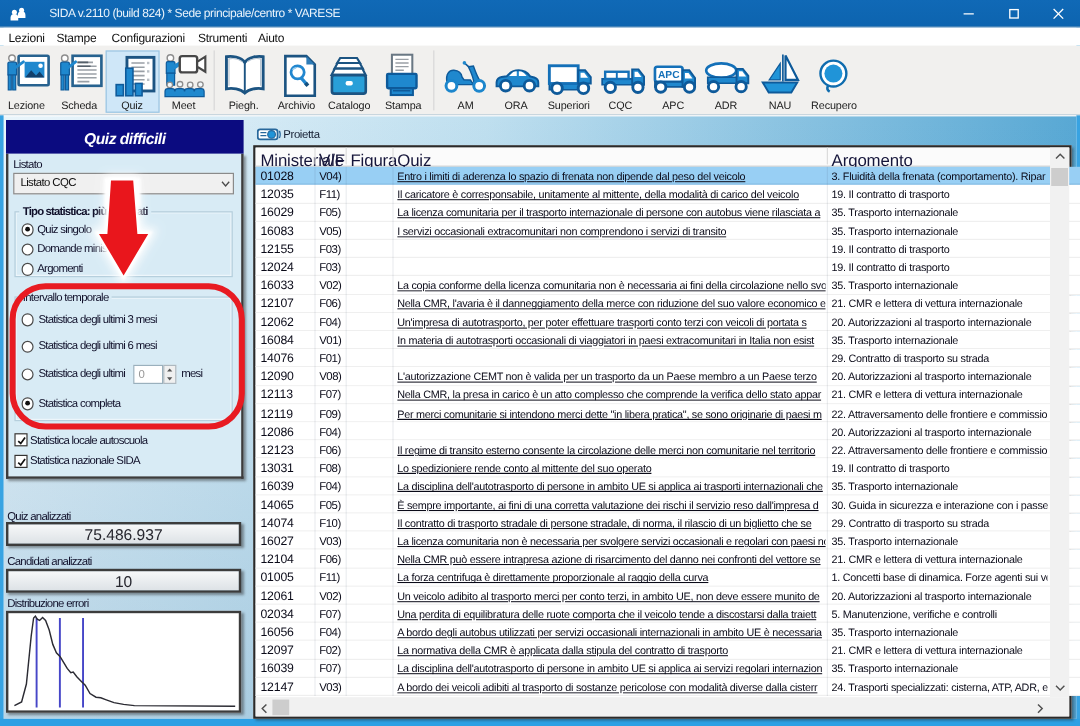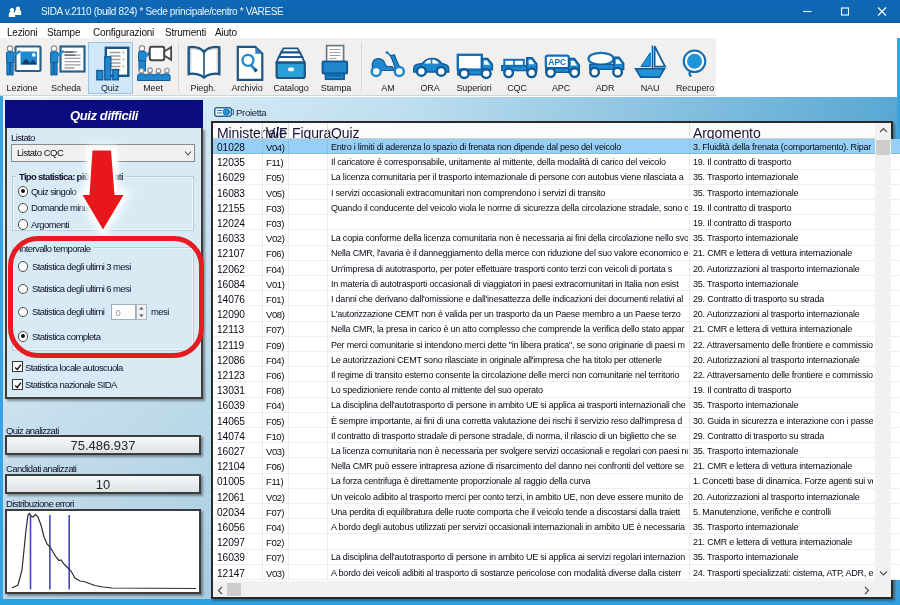--- a/index.html
+++ b/index.html
@@ -6,21 +6,21 @@
 body{font-family:"Liberation Sans",sans-serif;position:relative;background:#fff;}
 .abs{position:absolute;}
 
 #titlebar{left:0;top:0;width:900px;height:23px;background:linear-gradient(#1069b6,#0d64af);border-bottom:1px solid #0a5b9f;}
 #title-text{left:25px;top:6px;color:#eaf3fb;font-size:10px;letter-spacing:-0.35px;white-space:nowrap;margin-left:16px;}
 .winbtn{top:0px;height:23px;width:34px;color:#fff;text-align:center;}
 
 #menubar{left:0;top:23px;width:900px;height:15px;background:#fff;}
 .menuitem{top:27px;font-size:10px;letter-spacing:-0.2px;color:#101010;white-space:nowrap;}
 
-#toolbar{left:0;top:38px;width:716px;height:58px;background:#f1f0ee;border-bottom:1px solid #c9d6de;}
+#toolbar{left:0;top:38px;width:900px;height:58px;background:#f1f0ee;border-bottom:1px solid #c9d6de;}
 .tlabel{position:absolute;top:45px;font-size:9px;letter-spacing:-0.1px;color:#1a1a1a;white-space:nowrap;transform:translateX(-50%);}
 .tsep{position:absolute;top:4px;height:50px;width:1px;background:#d8d8d8;}
 #quizhl{left:88px;top:3.5px;width:45px;height:52px;background:#cfe7f8;border:1px solid #9cc5e2;}
 
 #client{left:3px;top:97px;width:894px;height:502px;background:linear-gradient(rgba(60,130,175,0),rgba(60,130,175,0.28)),linear-gradient(to right,#eaf5fb,#bfdfef 45%,#58a8d4);}
 #borderL{left:0;top:23px;width:3px;height:582px;background:#38a3e2;}
 #borderR{left:897px;top:23px;width:3px;height:582px;background:#38a3e2;}
 #borderB{left:0;top:599px;width:900px;height:6px;background:#2da0e4;}
 
 #lp-head{left:5px;top:100px;width:198px;height:28px;background:#0b0b80;color:#fff;font-size:13px;letter-spacing:-0.4px;font-weight:bold;font-style:italic;text-align:center;line-height:31px;}
@@ -46,21 +46,21 @@
 .hsep{position:absolute;top:0;width:1px;height:14px;background:#dcdcdc;}
 #rows{left:0;top:16.3px;width:662px;height:441px;}
 .r{position:absolute;left:0;width:721px;height:15.2px;border-bottom:1px solid #efefef;background:#fff;}
 .r.sel{background:#98cff4;border-bottom:1px solid #7fb9e2;}
 .c{position:absolute;top:2.8px;font-size:9px;color:#0a0a18;white-space:nowrap;overflow:hidden;letter-spacing:-0.22px;}
 .c1{font-size:10.2px !important;letter-spacing:-0.1px !important;}
 .c2{font-size:9.5px !important;letter-spacing:-0.4px !important;}
 .c1{left:4px;width:46px;}
 .c2{left:53px;width:22px;}
 .c3{left:79px;width:33px;}
-.c4{left:118px;width:357px;}
+.c4{left:118px;width:357px;text-decoration:underline;}
 .c5{left:480px;width:180px;}
 
 #vscroll{left:662px;top:0;width:16px;height:458px;background:#f1f1f1;}
 #vthumb{left:663px;top:17px;width:14px;height:15px;background:#cdcdcd;}
 #hscroll{left:0;top:458px;width:662px;height:16px;background:#f1f1f1;}
 #hthumb{left:14px;top:459.5px;width:14px;height:13px;background:#cdcdcd;}
 #corner{left:662px;top:458px;width:16px;height:16px;background:#f1f1f1;}
 .vline{position:absolute;top:16.3px;width:1px;height:441px;background:rgba(60,80,100,0.10);}
 svg{display:block;}
 </style></head>
@@ -360,21 +360,20 @@
         <div class="c c1">16083</div>
         <div class="c c2">V05)</div>
         <div class="c c3"></div>
         <div class="c c4">I servizi occasionali extracomunitari non comprendono i servizi di transito</div>
         <div class="c c5">35. Trasporto internazionale</div>
       </div>
 <div class="r" style="top:60.80px">
         <div class="c c1">12155</div>
         <div class="c c2">F03)</div>
         <div class="c c3"></div>
-        <div class="c c4">Quando il conducente del veicolo viola le norme di sicurezza della circolazione stradale, sono c</div>
         <div class="c c5">19. Il contratto di trasporto</div>
       </div>
 <div class="r" style="top:76.00px">
         <div class="c c1">12024</div>
         <div class="c c2">F03)</div>
         <div class="c c3"></div>
         <div class="c c5">19. Il contratto di trasporto</div>
       </div>
 <div class="r" style="top:91.20px">
         <div class="c c1">16033</div>
@@ -401,21 +400,20 @@
         <div class="c c1">16084</div>
         <div class="c c2">V01)</div>
         <div class="c c3"></div>
         <div class="c c4">In materia di autotrasporti occasionali di viaggiatori in paesi extracomunitari in Italia non esist</div>
         <div class="c c5">35. Trasporto internazionale</div>
       </div>
 <div class="r" style="top:152.00px">
         <div class="c c1">14076</div>
         <div class="c c2">F01)</div>
         <div class="c c3"></div>
-        <div class="c c4">I danni che derivano dall'omissione e dall'inesattezza delle indicazioni dei documenti relativi al</div>
         <div class="c c5">29. Contratto di trasporto su strada</div>
       </div>
 <div class="r" style="top:167.20px">
         <div class="c c1">12090</div>
         <div class="c c2">V08)</div>
         <div class="c c3"></div>
         <div class="c c4">L'autorizzazione CEMT non è valida per un trasporto da un Paese membro a un Paese terzo</div>
         <div class="c c5">20. Autorizzazioni al trasporto internazionale</div>
       </div>
 <div class="r" style="top:182.40px">
@@ -429,21 +427,20 @@
         <div class="c c1">12119</div>
         <div class="c c2">F09)</div>
         <div class="c c3"></div>
         <div class="c c4">Per merci comunitarie si intendono merci dette "in libera pratica", se sono originarie di paesi m</div>
         <div class="c c5">22. Attraversamento delle frontiere e commissio</div>
       </div>
 <div class="r" style="top:212.80px">
         <div class="c c1">12086</div>
         <div class="c c2">F04)</div>
         <div class="c c3"></div>
-        <div class="c c4">Le autorizzazioni CEMT sono rilasciate in originale all'impresa che ha titolo per ottenerle</div>
         <div class="c c5">20. Autorizzazioni al trasporto internazionale</div>
       </div>
 <div class="r" style="top:228.00px">
         <div class="c c1">12123</div>
         <div class="c c2">F06)</div>
         <div class="c c3"></div>
         <div class="c c4">Il regime di transito esterno consente la circolazione delle merci non comunitarie nel territorio</div>
         <div class="c c5">22. Attraversamento delle frontiere e commissio</div>
       </div>
 <div class="r" style="top:243.20px">
@@ -513,20 +510,21 @@
         <div class="c c1">16056</div>
         <div class="c c2">F04)</div>
         <div class="c c3"></div>
         <div class="c c4">A bordo degli autobus utilizzati per servizi occasionali internazionali in ambito UE è necessaria</div>
         <div class="c c5">35. Trasporto internazionale</div>
       </div>
 <div class="r" style="top:395.20px">
         <div class="c c1">12097</div>
         <div class="c c2">F02)</div>
         <div class="c c3"></div>
+        <div class="c c4">La normativa della CMR è applicata dalla stipula del contratto di trasporto</div>
         <div class="c c5">21. CMR e lettera di vettura internazionale</div>
       </div>
 <div class="r" style="top:410.40px">
         <div class="c c1">16039</div>
         <div class="c c2">F07)</div>
         <div class="c c3"></div>
         <div class="c c4">La disciplina dell'autotrasporto di persone in ambito UE si applica ai servizi regolari internazion</div>
         <div class="c c5">35. Trasporto internazionale</div>
       </div>
 <div class="r" style="top:425.60px">

